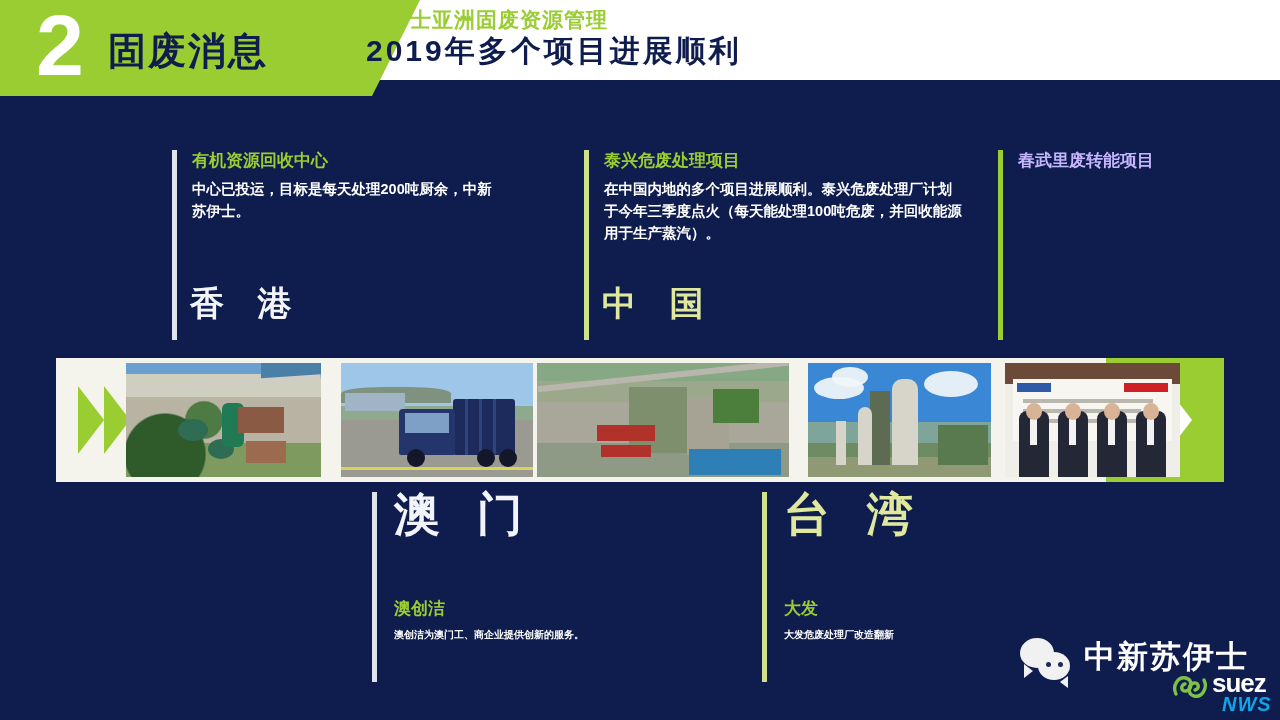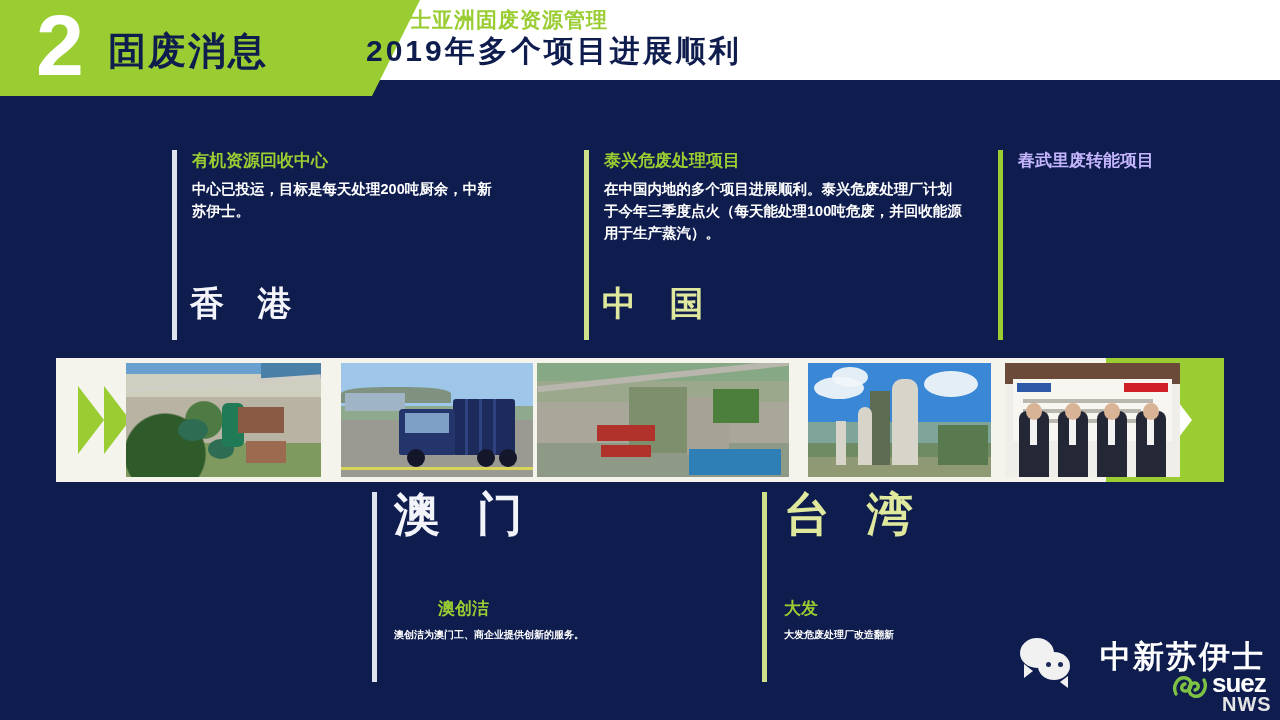--- a/index.html
+++ b/index.html
@@ -169,44 +169,44 @@
   
   .bcol{position:absolute;}
   .bcol .bar{position:absolute;left:0;top:0;width:5px;height:190px;}
   .bcol .region{position:absolute;left:22px;top:-4px;font-size:46px;line-height:52px;font-weight:bold;letter-spacing:12px;}
   .bcol .kicker{position:absolute;left:22px;top:106px;font-size:17px;line-height:22px;font-weight:bold;}
   .bcol .body{position:absolute;left:22px;top:132px;width:300px;font-size:10px;line-height:22px;font-weight:bold;color:#ffffff;}
 
   #col-mo{left:372px;top:492px;width:340px;height:190px;}
   #col-mo .bar{background:#dfe3ee;}
   #col-mo .region{color:#f2f4fa;}
-  #col-mo .kicker{color:#9ACD32;margin-left:44px;}
+  #col-mo .kicker{color:#9ACD32;}
 
   #col-tw{left:762px;top:492px;width:340px;height:190px;}
   #col-tw .bar{background:#cfe08a;}
   #col-tw .region{color:#dfe89c;}
   #col-tw .kicker{color:#9ACD32;}
 
   
   .footer-logo{position:absolute;left:1020px;top:628px;width:250px;height:84px;}
   .wechat{position:absolute;left:0;top:10px;width:58px;height:50px;}
   .wechat .bub{position:absolute;background:#f1f1f1;border-radius:50%;}
   .wechat .big{left:0;top:0;width:34px;height:30px;}
   .wechat .small{left:18px;top:14px;width:32px;height:28px;}
   .wechat .tail{position:absolute;left:4px;top:26px;width:0;height:0;
     border-left:9px solid #f1f1f1;border-top:7px solid transparent;border-bottom:7px solid transparent;}
   .wechat .tail2{position:absolute;left:40px;top:38px;width:0;height:0;
     border-right:8px solid #f1f1f1;border-top:6px solid transparent;border-bottom:6px solid transparent;}
   .wechat .dot{position:absolute;width:5px;height:5px;background:#1b2a57;border-radius:50%;}
   .wechat .d1{left:26px;top:24px;} .wechat .d2{left:38px;top:24px;}
-  .brand-cn{position:absolute;left:80px;top:12px;font-size:31px;line-height:34px;font-weight:bold;color:#ffffff;letter-spacing:2px;}
+  .brand-cn{position:absolute;left:64px;top:12px;font-size:31px;line-height:34px;font-weight:bold;color:#ffffff;letter-spacing:2px;}
   .suez{position:absolute;left:150px;top:44px;}
   .suez .swirl{position:absolute;left:0;top:0;width:40px;height:30px;}
   .suez .word{position:absolute;left:42px;top:-2px;font-size:26px;line-height:26px;font-weight:bold;color:#ffffff;letter-spacing:-1px;}
-  .suez .nws{position:absolute;left:52px;top:22px;font-size:20px;line-height:20px;font-weight:bold;color:#e5e5e5;letter-spacing:1px;}
+  .suez .nws{position:absolute;left:52px;top:22px;font-size:20px;line-height:20px;font-weight:bold;color:#0ea5e9;letter-spacing:1px;font-style:italic;}
 </style>
 </head>
 <body>
 
 <div class="slide">
 
   <div class="header">
     <div class="header-white"></div>
     <div class="green-tab">
       <div class="green-tab-2">2</div>

